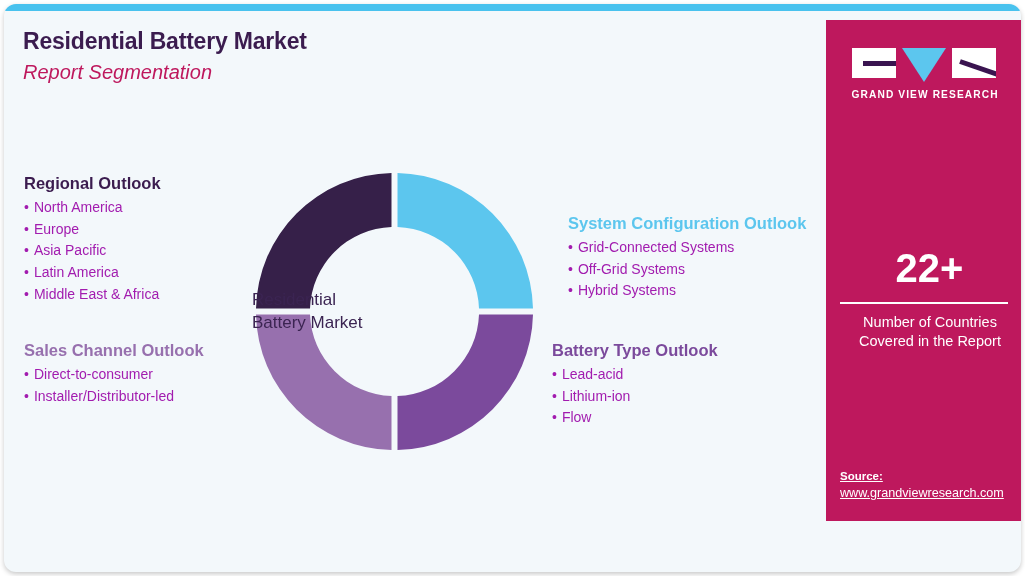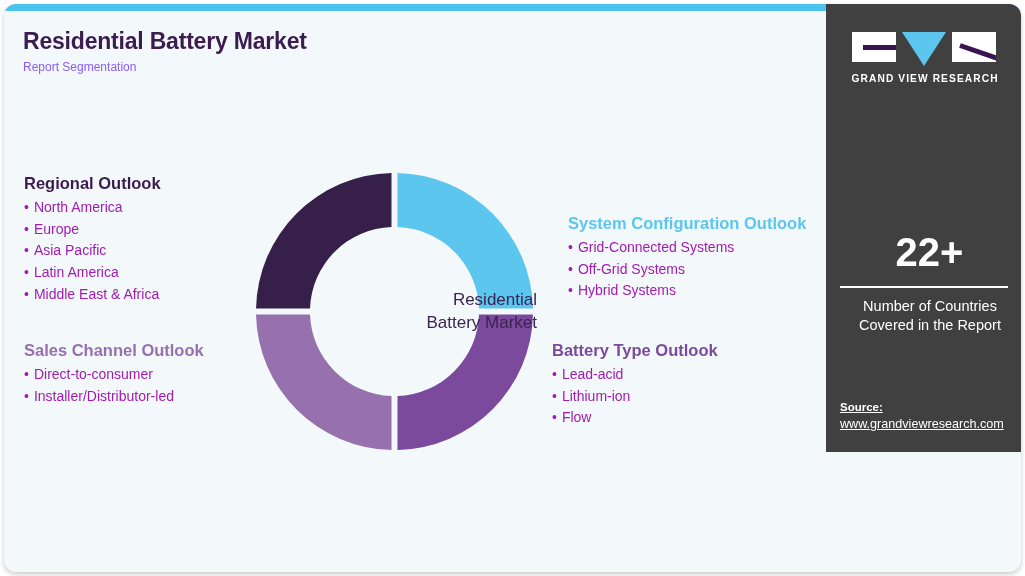--- a/index.html
+++ b/index.html
@@ -52,24 +52,25 @@
   }
   .title {
     font-size: 23px;
     font-weight: bold;
     color: #3b1c4f;
     letter-spacing: -0.2px;
     line-height: 1.15;
     margin: 0;
   }
   .subtitle {
-    font-size: 12px;
-    color: #8b5cf6;
+    font-size: 20px;
+    color: #be185d;
     margin: 7px 0 0 0;
     line-height: 1.15;
+    font-style: italic;
   }
 
   
   .seg {
     position: absolute;
   }
   .seg-title {
     font-size: 16.5px;
     font-weight: bold;
     line-height: 1.2;
@@ -112,39 +113,39 @@
   }
   .donut-wrap svg { display: block; }
   .donut-center-text {
     position: absolute;
     left: 0;
     top: 0;
     width: 285px;
     height: 285px;
     display: flex;
     flex-direction: column;
-    align-items: flex-end;
+    align-items: flex-start;
     justify-content: center;
     pointer-events: none;
   }
   .donut-center-text span {
     font-size: 17px;
     color: #3b2452;
     line-height: 1.35;
     text-align: center;
   }
 
   
   .sidebar {
     position: absolute;
     right: 0;
-    top: 0;
+    top: 16px;
     width: 195px;
-    height: 448px;
-    background: #404040;
+    height: 501px;
+    background: #be185d;
   }
 
   .logo {
     position: absolute;
     left: 50%;
     transform: translateX(-50%);
     top: 28px;
     width: 144px;
   }
   .logo-marks {

